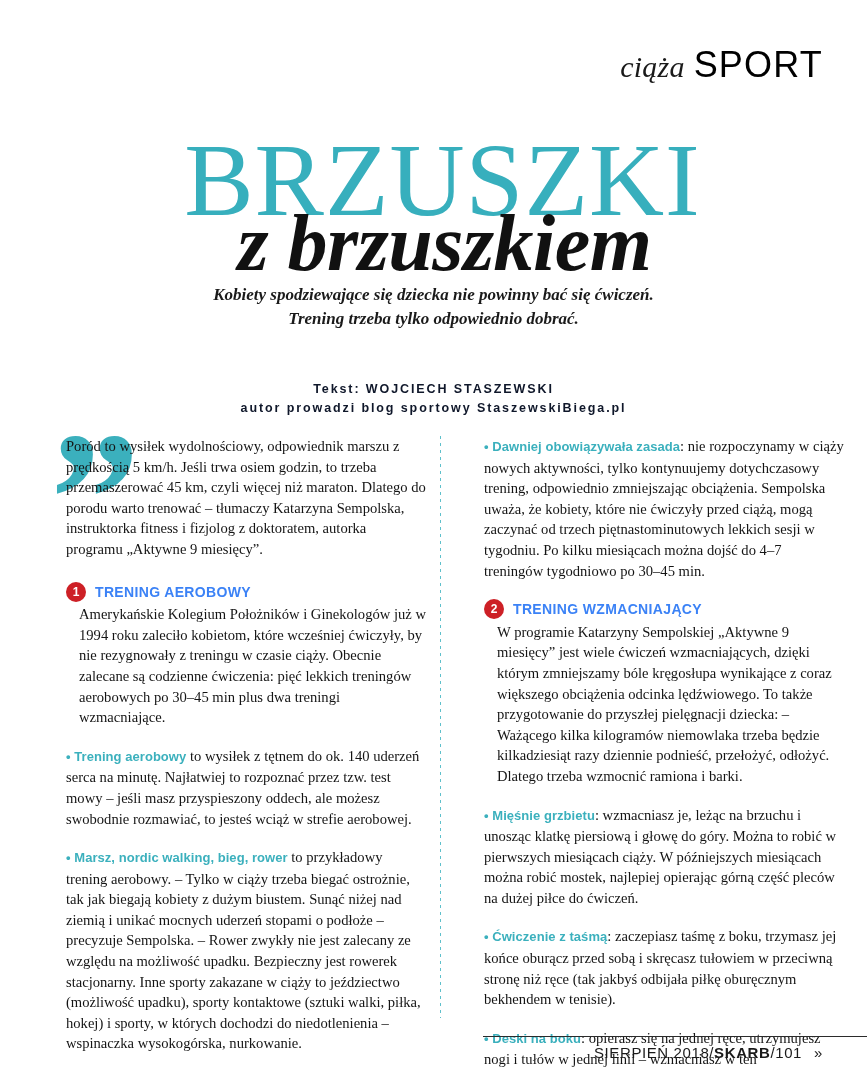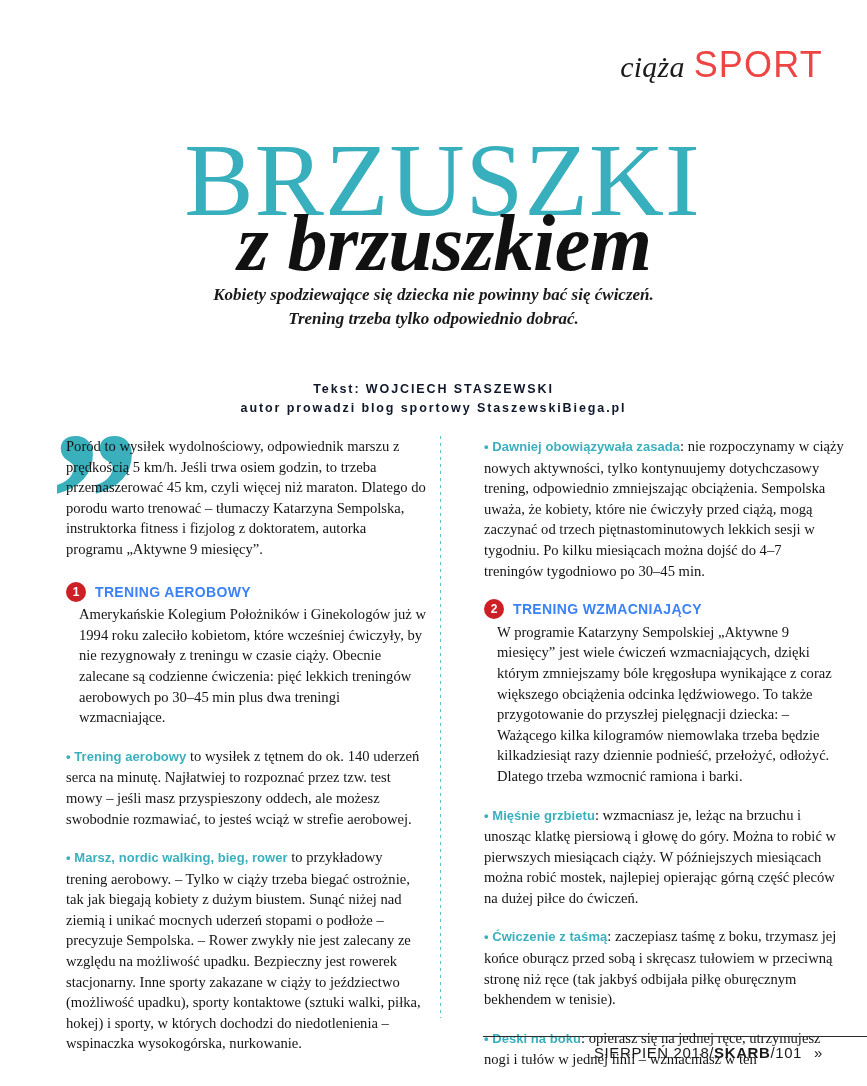--- a/index.html
+++ b/index.html
@@ -39,21 +39,21 @@
     font-size: 30px;
     color: #1a1a1a;
     letter-spacing: 0.2px;
     text-align: right;
   }
   .masthead .mh-sport {
     font-family: "Liberation Sans", sans-serif;
     font-weight: 300;
     font-size: 36px;
     letter-spacing: 1.2px;
-    color: #ef4444;
+    color: #000000;
     margin-left: 9px;
   }
 
   
   .title-zone {
     position: absolute;
     top: 128px;
     left: 0;
     width: 867px;
     height: 190px;

